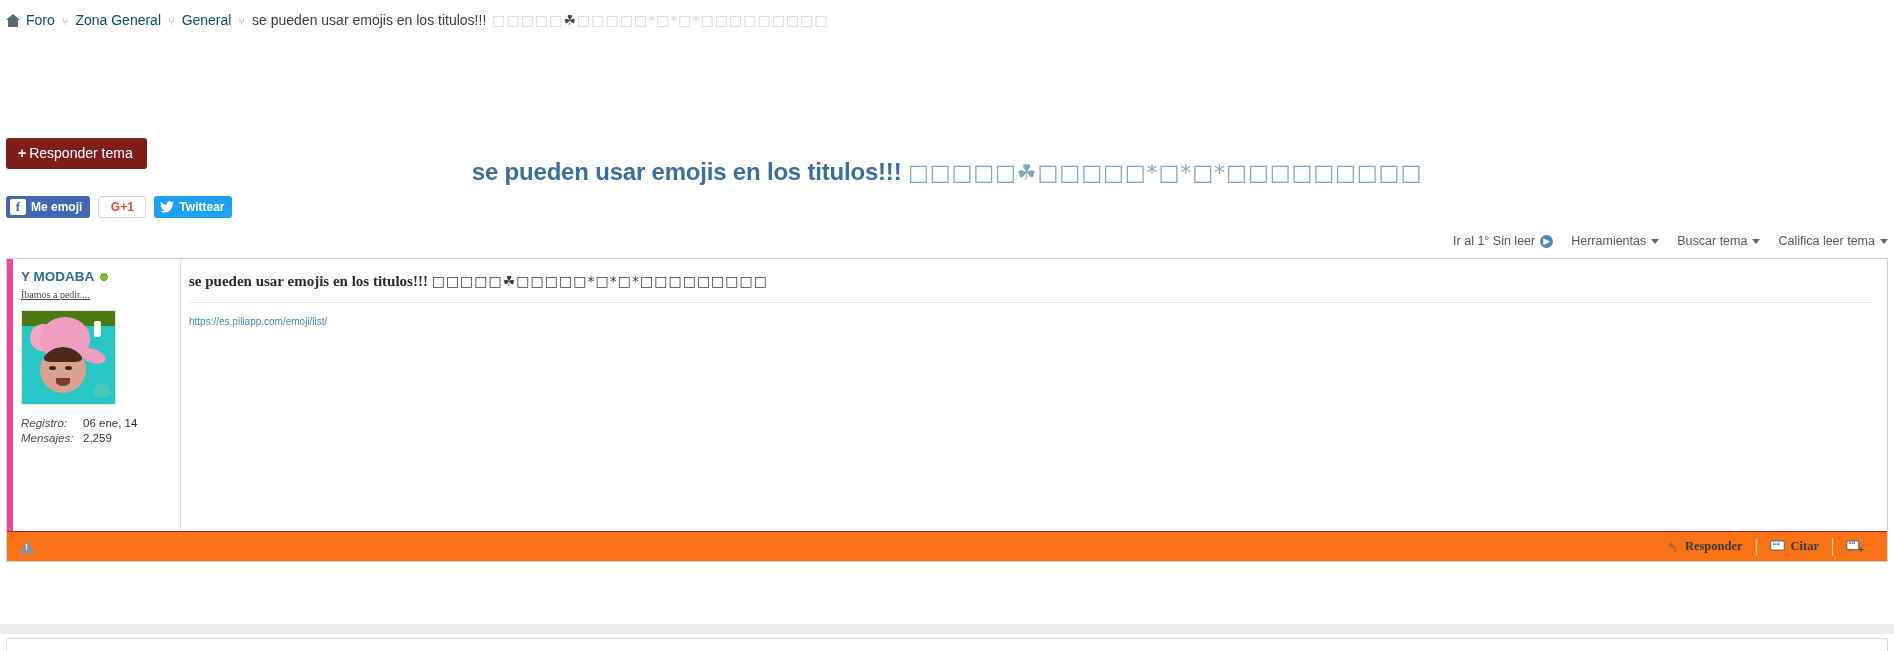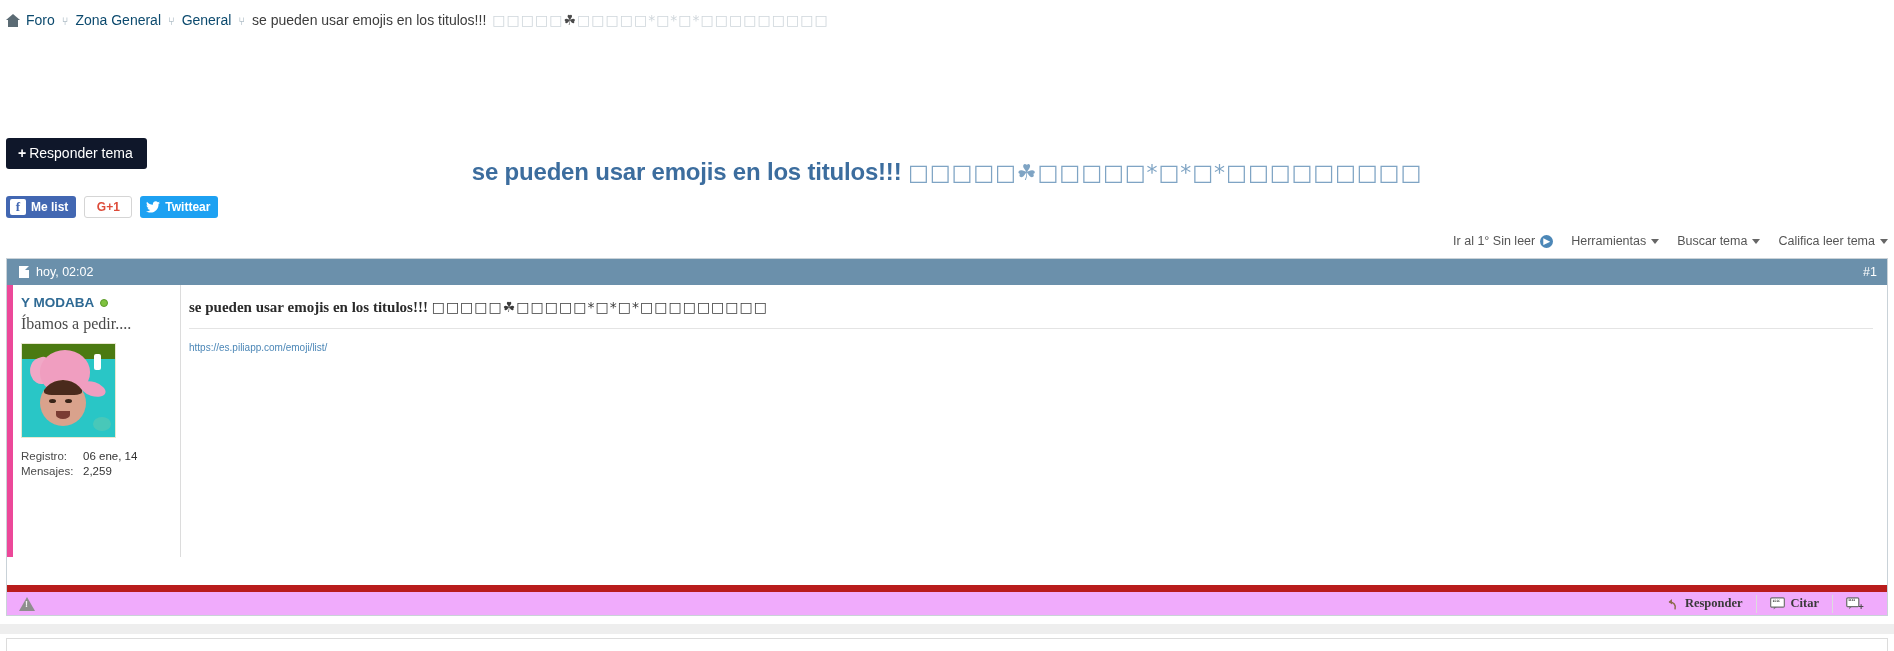--- a/index.html
+++ b/index.html
@@ -66,21 +66,21 @@
     letter-spacing: 1px;
   }
   .tofu-dark { color: #4a4a4a; }
 
   
   .reply-top-wrap {
     position: absolute;
     left: 6px; top: 138px;
   }
   .btn-reply-top {
-    background: #0f172a;
+    background: #7f1d1d;
     color: #ffffff;
     border: none;
     border-radius: 3px;
     padding: 8px 14px 9px 12px;
     font-size: 14px;
     font-family: "Liberation Sans", sans-serif;
     cursor: pointer;
     line-height: 1;
   }
   .btn-reply-top .plus { font-weight: bold; margin-right: 3px; }
@@ -239,23 +239,24 @@
   .online-dot {
     display: inline-block;
     width: 8px; height: 8px;
     border-radius: 50%;
     background: #7fc23f;
     border: 1px solid #5b9a28;
     margin-left: 6px;
   }
   .usertitle {
     margin-top: 5px;
-    font-size: 16px;
+    font-size: 10px;
     color: #4a4a4a;
     font-family: "Liberation Serif", serif;
+    text-decoration: underline;
   }
   .avatar {
     margin-top: 10px;
     width: 95px; height: 95px;
     border: 1px solid #e8e8d0;
     position: relative;
     overflow: hidden;
     background: #29c6c6;
     cursor: pointer;
   }
@@ -328,21 +329,21 @@
     border-radius: 50%;
     background: #5ec9b0;
     opacity: .6;
   }
   .stats {
     margin-top: 12px;
     font-size: 11.5px;
     color: #4a4a4a;
   }
   .stat-row { display: flex; margin-bottom: 3px; }
-  .stat-label { width: 62px; flex: 0 0 62px; }
+  .stat-label { width: 62px; flex: 0 0 62px; font-style: italic; }
   .stat-value { color: #333333; }
 
   .content-col {
     flex: 1 1 auto;
     padding: 14px 14px 14px 8px;
     background: #ffffff;
     min-width: 0;
   }
   .post-title-line {
     font-size: 15px;
@@ -360,27 +361,26 @@
     margin-top: 13px;
     color: #4c87b7;
     font-size: 10px;
     text-decoration: none;
     cursor: pointer;
   }
 
   
   .post-foot {
     height: 30px;
-    background: #f0abfc;
-    border-top: 7px solid #b91c1c;
+    background: #f97316;
+    border-top: 1px solid #b91c1c;
     display: flex;
     align-items: center;
     justify-content: space-between;
     padding: 0 10px 0 12px;
-    margin-top: 28px;
   }
   .foot-right { display: flex; align-items: center; }
   .foot-act {
     display: inline-flex;
     align-items: center;
     gap: 6px;
     padding: 0 13px;
     font-size: 12.5px;
     font-weight: bold;
     color: #3a3a3a;
@@ -449,21 +449,21 @@
 </div>
 
 <div class="thread-title">
   <span>se pueden usar emojis en los titulos!!!</span>
   <span class="tofu">□□□□□</span><span class="tofu">☘</span><span class="tofu">□□□□□</span><span class="tofu">*□*□*</span><span class="tofu">□□□□□□□□□</span>
 </div>
 
 <div class="social-row">
   <div class="fb-like">
     <span class="fb-f">f</span>
-    <span>Me list</span>
+    <span>Me emoji</span>
   </div>
   <div class="gplus">
     <span>G+1</span>
   </div>
   <div class="tw-btn">
     <span class="tw-bird">
       <svg width="14" height="12" viewBox="0 0 24 20" aria-hidden="true">
         <path fill="#ffffff" d="M24 2.6c-.9.4-1.8.7-2.8.8 1-.6 1.8-1.6 2.2-2.7-.9.6-2 1-3.1 1.2C19.4.7 18.1 0 16.7 0c-2.7 0-4.9 2.2-4.9 4.9 0 .4 0 .8.1 1.1C7.8 5.8 4.1 3.8 1.7.8 1.2 1.6 1 2.4 1 3.4c0 1.7.9 3.2 2.2 4.1-.8 0-1.6-.2-2.2-.6v.1c0 2.4 1.7 4.4 3.9 4.8-.4.1-.8.2-1.3.2-.3 0-.6 0-.9-.1.6 2 2.4 3.4 4.6 3.4-1.7 1.3-3.8 2.1-6.1 2.1H0c2.2 1.4 4.8 2.2 7.5 2.2 9.1 0 14-7.5 14-14v-.6c1-.7 1.8-1.6 2.5-2.5z"></path>
       </svg>
     </span>
@@ -485,27 +485,20 @@
     <span class="tt-caret"></span>
   </span>
   <span class="tt-item">
     <span>Califica leer tema</span>
     <span class="tt-caret"></span>
   </span>
 </div>
 
 <div class="post-wrap">
 
-  <div class="post-head">
-    <span class="post-head-left">
-      <span class="doc-icon"></span>
-      <span>hoy, 02:02</span>
-    </span>
-    <span class="post-num">#1</span>
-  </div>
 
   <div class="post-body">
 
     <div class="user-col">
       <div class="username">
         <span>Y MODABA</span>
         <span class="online-dot"></span>
       </div>
       <div class="usertitle">Íbamos a pedir....</div>
 

